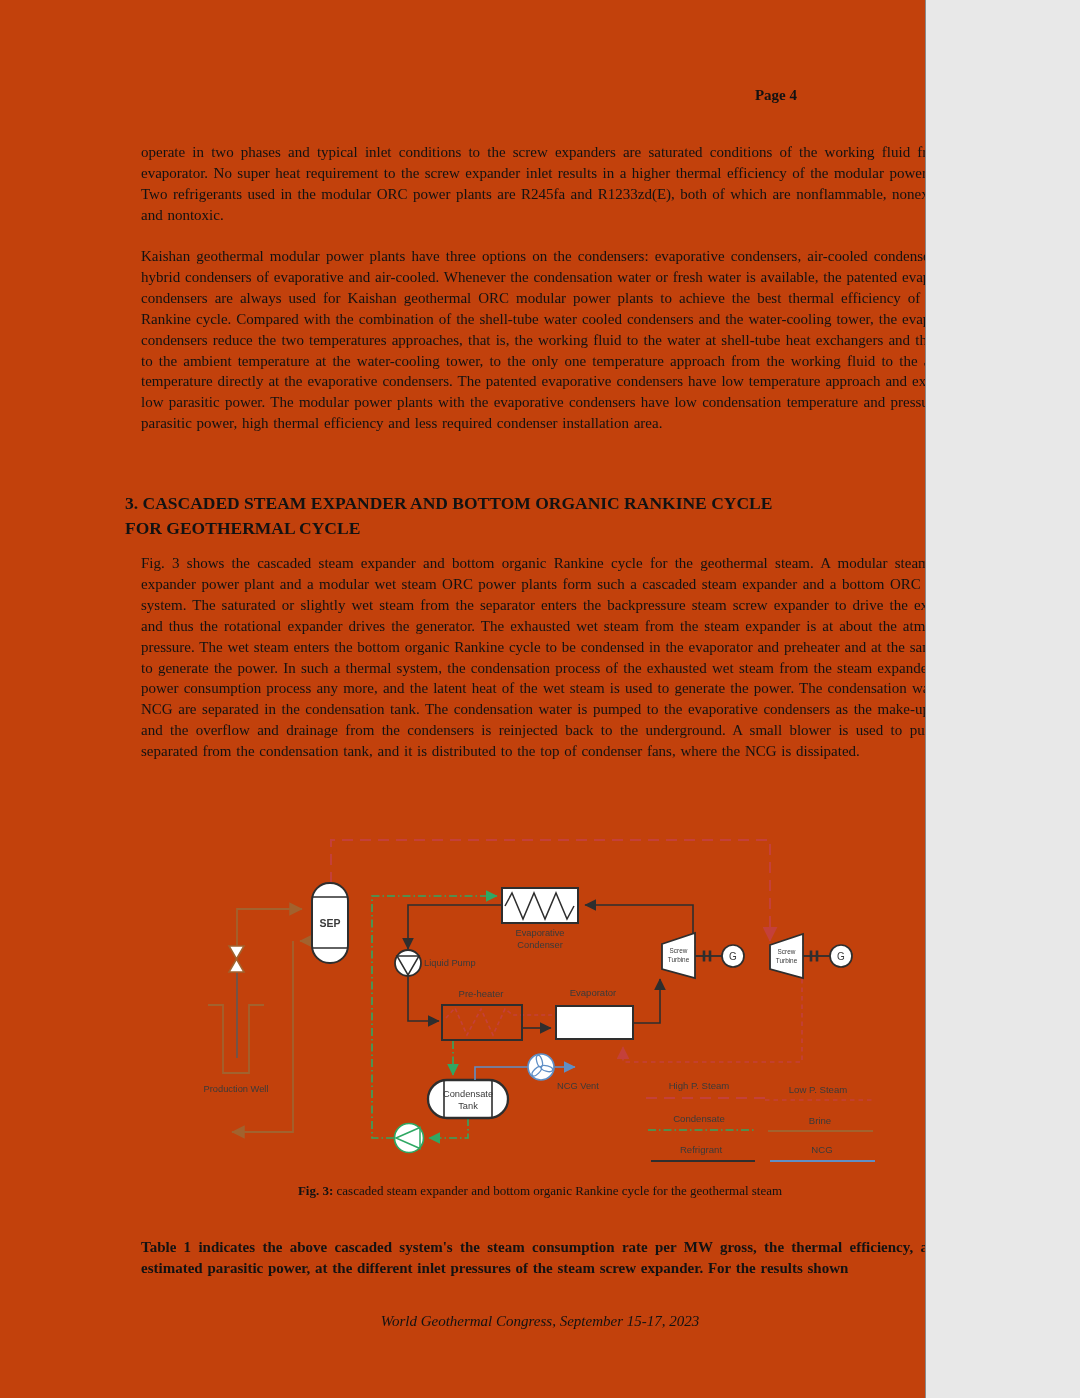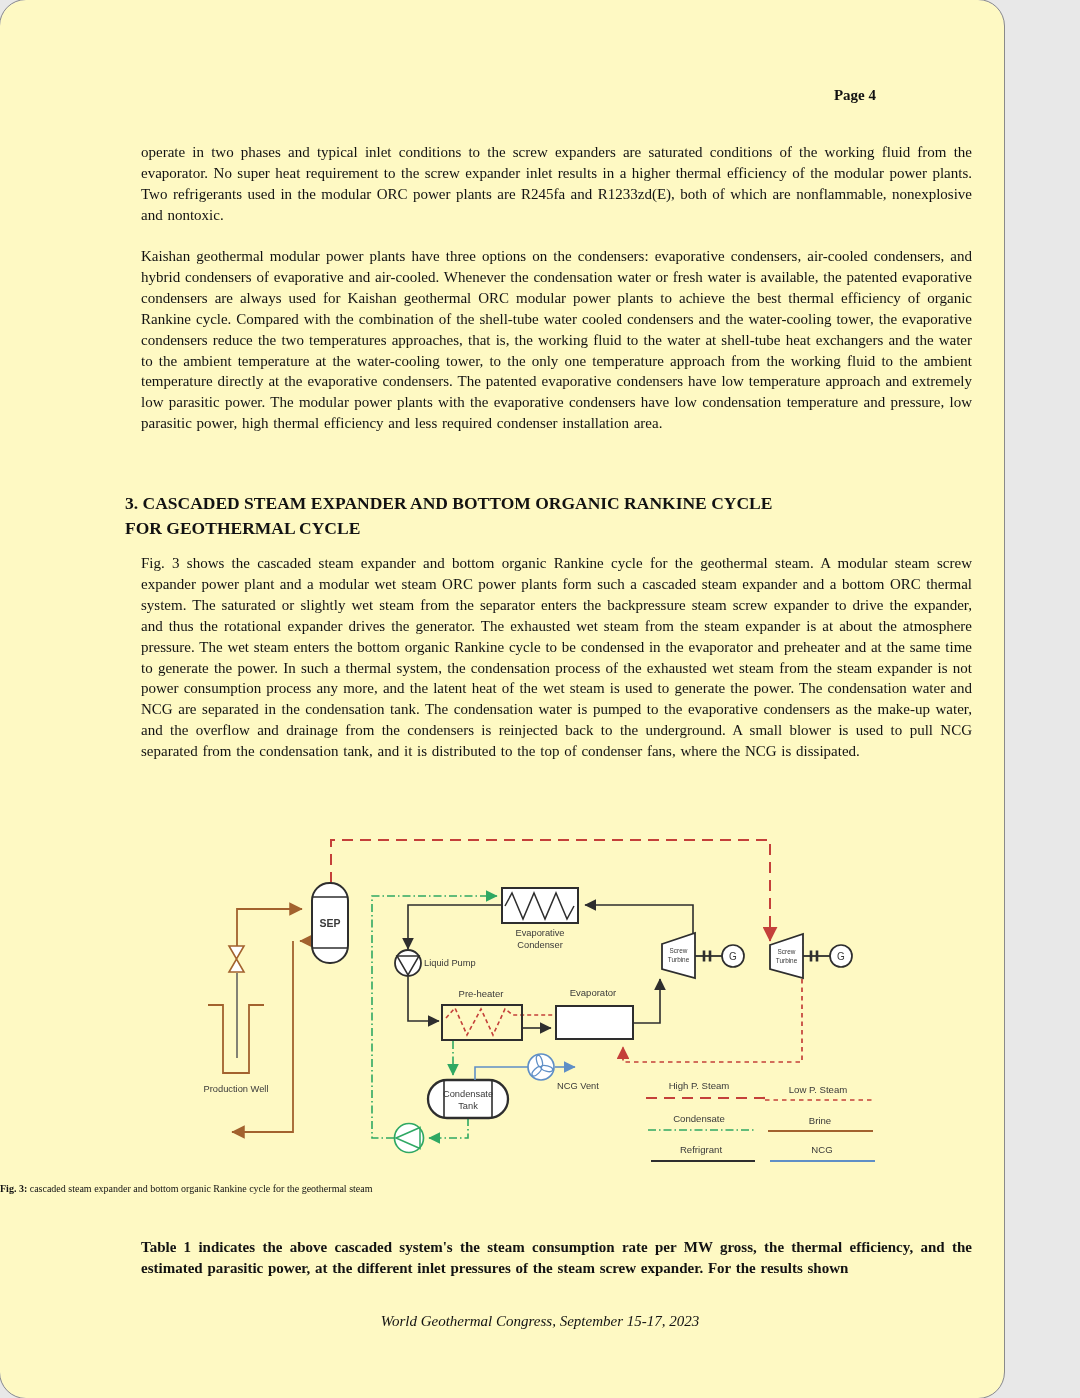--- a/index.html
+++ b/index.html
@@ -1,34 +1,34 @@
 <!DOCTYPE html>
 <html style="--c-steam: #c4403a; --c-brine: #a2622e; --c-condensate: #2fa863; --c-ncg: #5f8fc6; --c-refrigerant: #2e2e2e;"><head>
 <meta charset="utf-8">
 <style>
   html,body{margin:0;padding:0;background:#e8e8e8;}
   .page{
-    position:relative;width:1004px;height:1398px;background:#fef9c3;
+    position:relative;width:925px;height:1398px;background:#c2410c;
     outline:1px solid #8a8a8a;overflow:hidden;
-    font-family:"Liberation Serif",serif;color:#121212;border-radius:26px;
+    font-family:"Liberation Serif",serif;color:#121212;
   }
   .pagenum{position:absolute;top:87px;right:128px;font-weight:bold;font-size:15px;}
   .body{
     position:absolute;left:125px;width:831px;margin:16px;
     font-size:15px;line-height:20.9px;text-align:justify;word-spacing:1px;
   }
   .p1{top:126px;}
   .p2{top:230px;}
   .p3{top:537px;}
   .p4{top:1221px;font-weight:bold;}
   .heading{
     position:absolute;top:491px;left:125px;width:831px;margin:0;
     text-align:left;font-size:17.5px;line-height:24.5px;font-weight:bold;
   }
-  .caption{position:absolute;top:1183px;left:0;width:1080px;text-align:left;font-size:10px;}
+  .caption{position:absolute;top:1183px;left:0;width:1080px;text-align:center;font-size:13px;}
   .caption .b{font-weight:bold;}
   .footer{position:absolute;top:1313px;left:0;width:1080px;text-align:center;font-size:15px;font-style:italic;}
   .figure{position:absolute;left:190px;top:833px;width:700px;height:345px;}
   .figure text{font-family:"Liberation Sans",sans-serif;fill:#3a3a3a;}
   .st-steam{stroke:var(--c-steam);}   .fl-steam{fill:var(--c-steam);}
   .st-brine{stroke:var(--c-brine);}   .fl-brine{fill:var(--c-brine);}
   .st-cond{stroke:var(--c-condensate);} .fl-cond{fill:var(--c-condensate);}
   .st-ncg{stroke:var(--c-ncg);}       .fl-ncg{fill:var(--c-ncg);}
   .st-refr{stroke:var(--c-refrigerant);} .fl-refr{fill:var(--c-refrigerant);}
   .eq{stroke:#2e2e2e;fill:#ffffff;}

